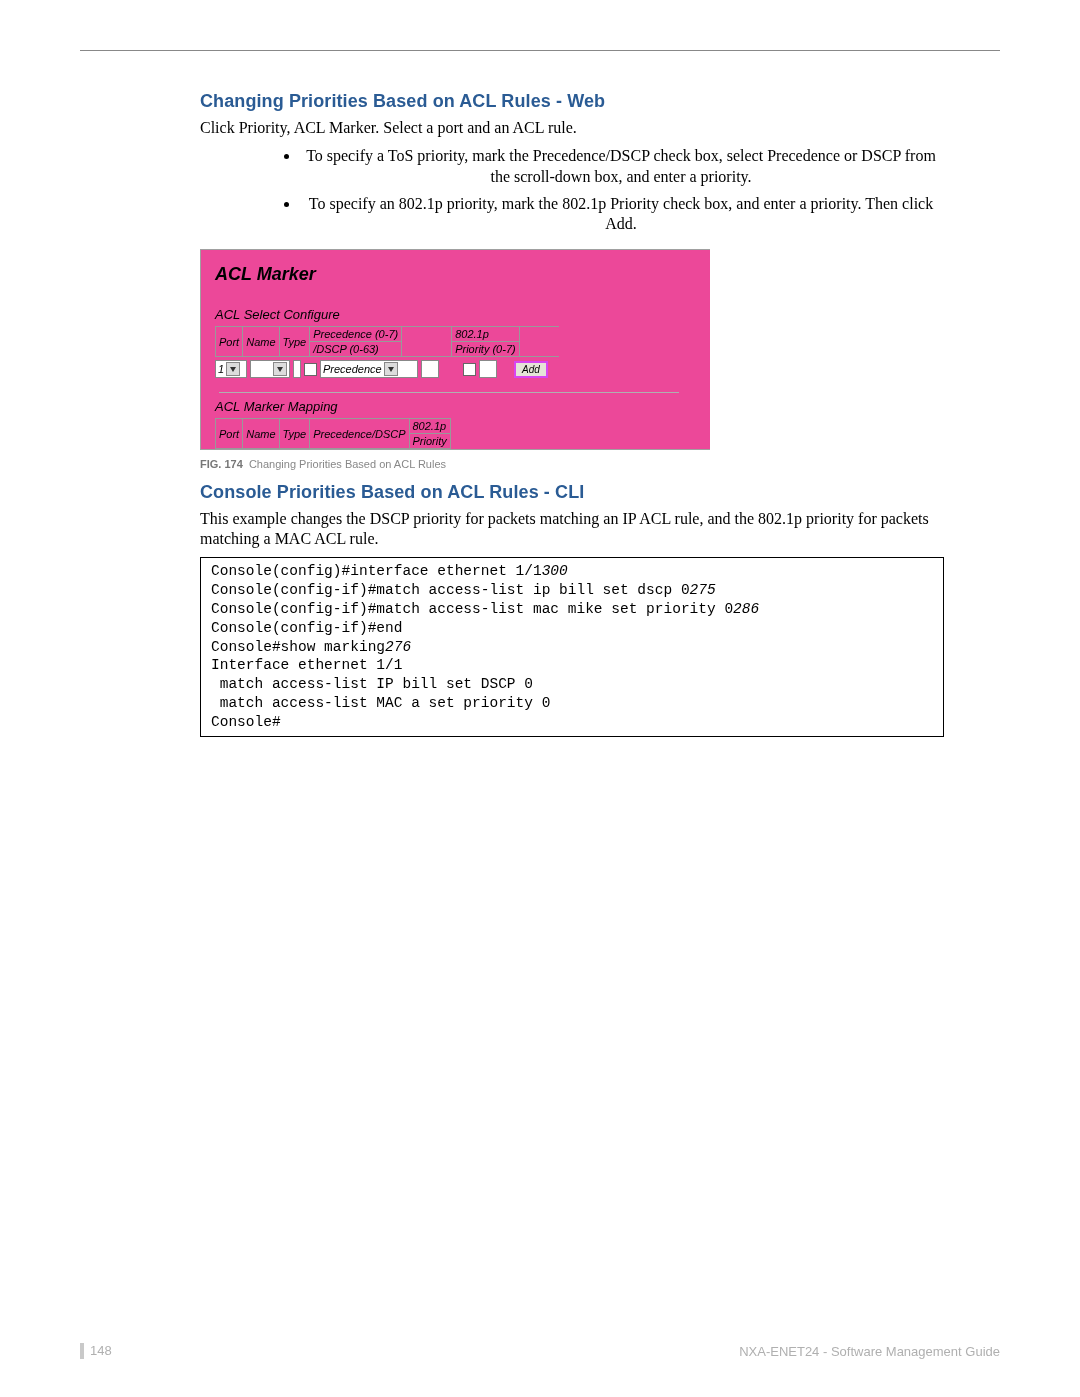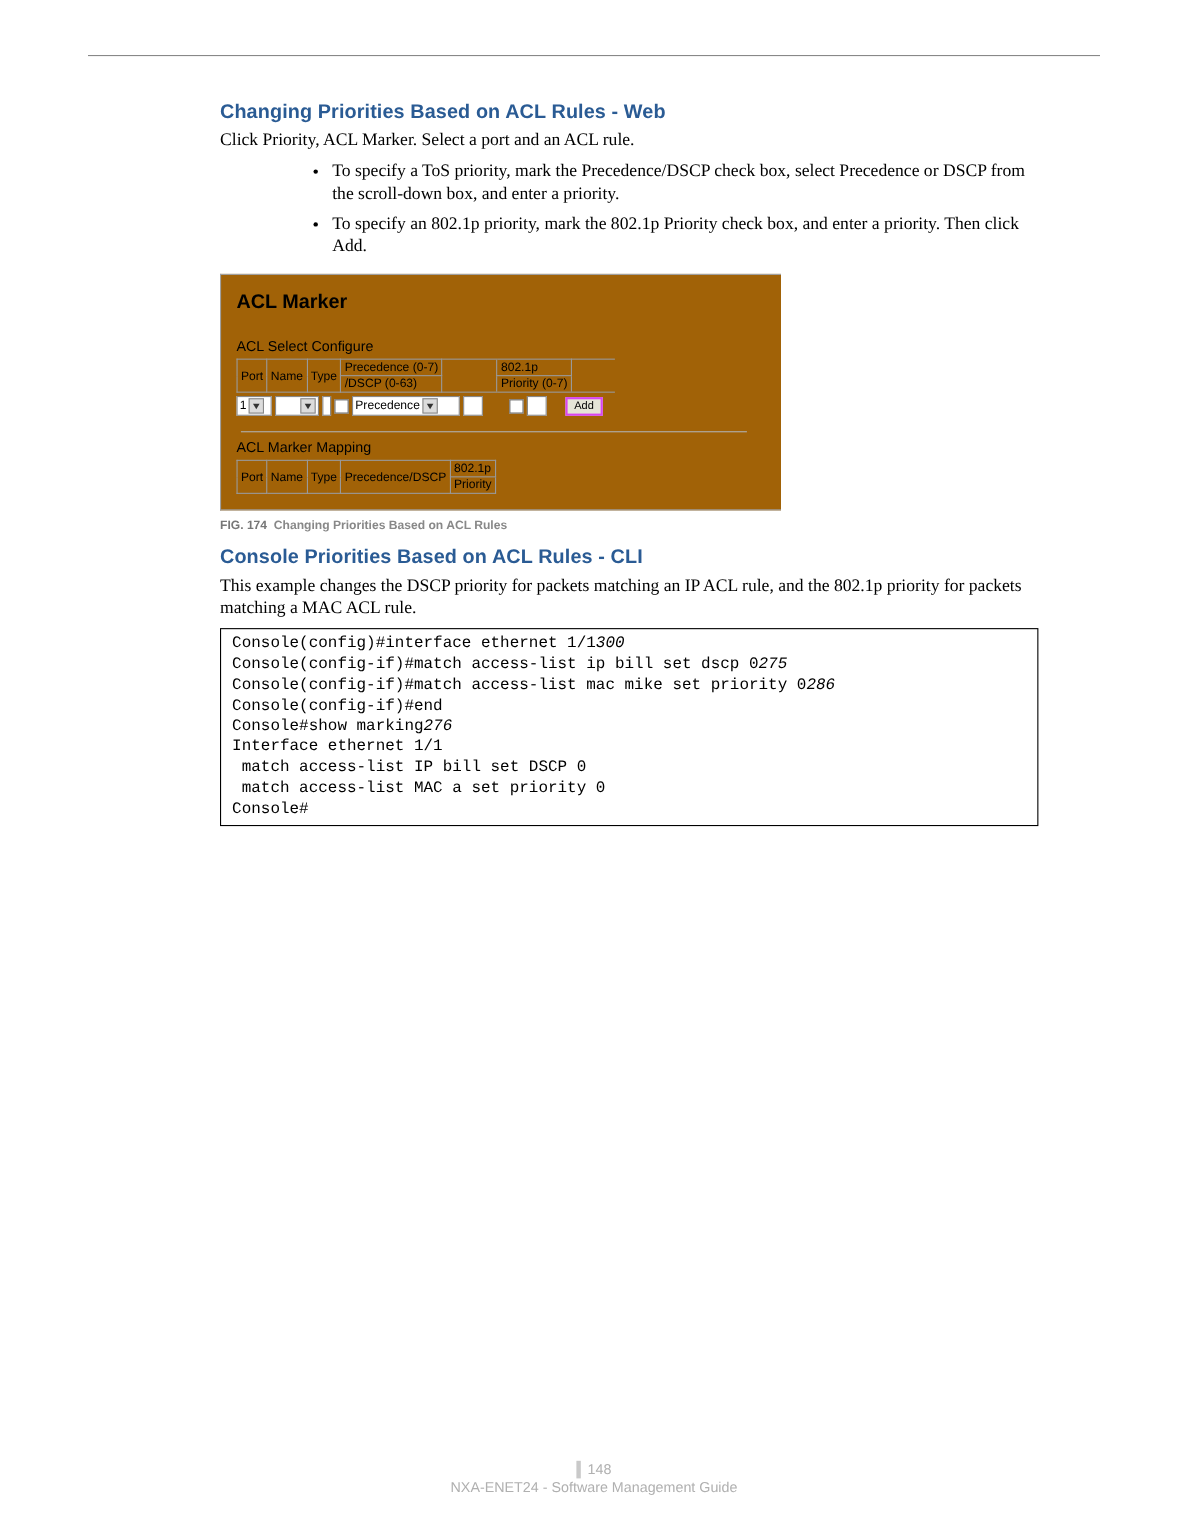--- a/index.html
+++ b/index.html
@@ -39,36 +39,38 @@
   }
   p.body {
     font-family: "Times New Roman", Times, serif;
     font-size: 16px;
     margin-bottom: 8px;
     line-height: 1.25;
   }
   ul.bullets {
     margin-left: 100px;
     margin-bottom: 14px;
+    text-align: center;
   }
   ul.bullets li {
     font-family: "Times New Roman", Times, serif;
     font-size: 16px;
     line-height: 1.3;
     margin-bottom: 6px;
     list-style: disc;
     padding-left: 2px;
   }
   .figure-box {
     border: 1px solid #a0a0a0;
     border-right: none;
-    padding: 14px 20px 14px 14px;
+    padding: 14px 20px 0 14px;
     width: 510px;
     margin-bottom: 8px;
-    background: #a16207;
+    background: #ec4899;
+    font-style: italic;
   }
   .figtitle {
     font-weight: bold;
     font-size: 18px;
     margin-bottom: 22px;
     font-family: Arial, sans-serif;
   }
   .subhead {
     font-size: 13px;
     margin-bottom: 4px;
@@ -146,21 +148,20 @@
     font-size: 10px;
     padding: 1px 6px;
     font-family: Arial, sans-serif;
     margin-left: 14px;
   }
   .caption {
     font-size: 11px;
     color: #888;
     margin-bottom: 12px;
     margin-top: 0;
-    font-weight: bold;
   }
   .caption strong { color: #777; }
   pre.cli {
     border: 1px solid #000;
     font-family: "Courier New", Courier, monospace;
     font-size: 14.5px;
     padding: 4px 10px;
     width: 744px;
     line-height: 1.3;
     white-space: pre;
@@ -169,21 +170,20 @@
   .footer {
     position: absolute;
     bottom: 38px;
     left: 80px;
     right: 80px;
     display: flex;
     justify-content: space-between;
     align-items: center;
     font-size: 13px;
     color: #b0b0b0;
-    flex-direction: column;
   }
   .pgbadge {
     display: inline-block;
     border-left: 4px solid #c9c9c9;
     padding-left: 6px;
     height: 16px;
     line-height: 16px;
   }
 </style>
 </head>

